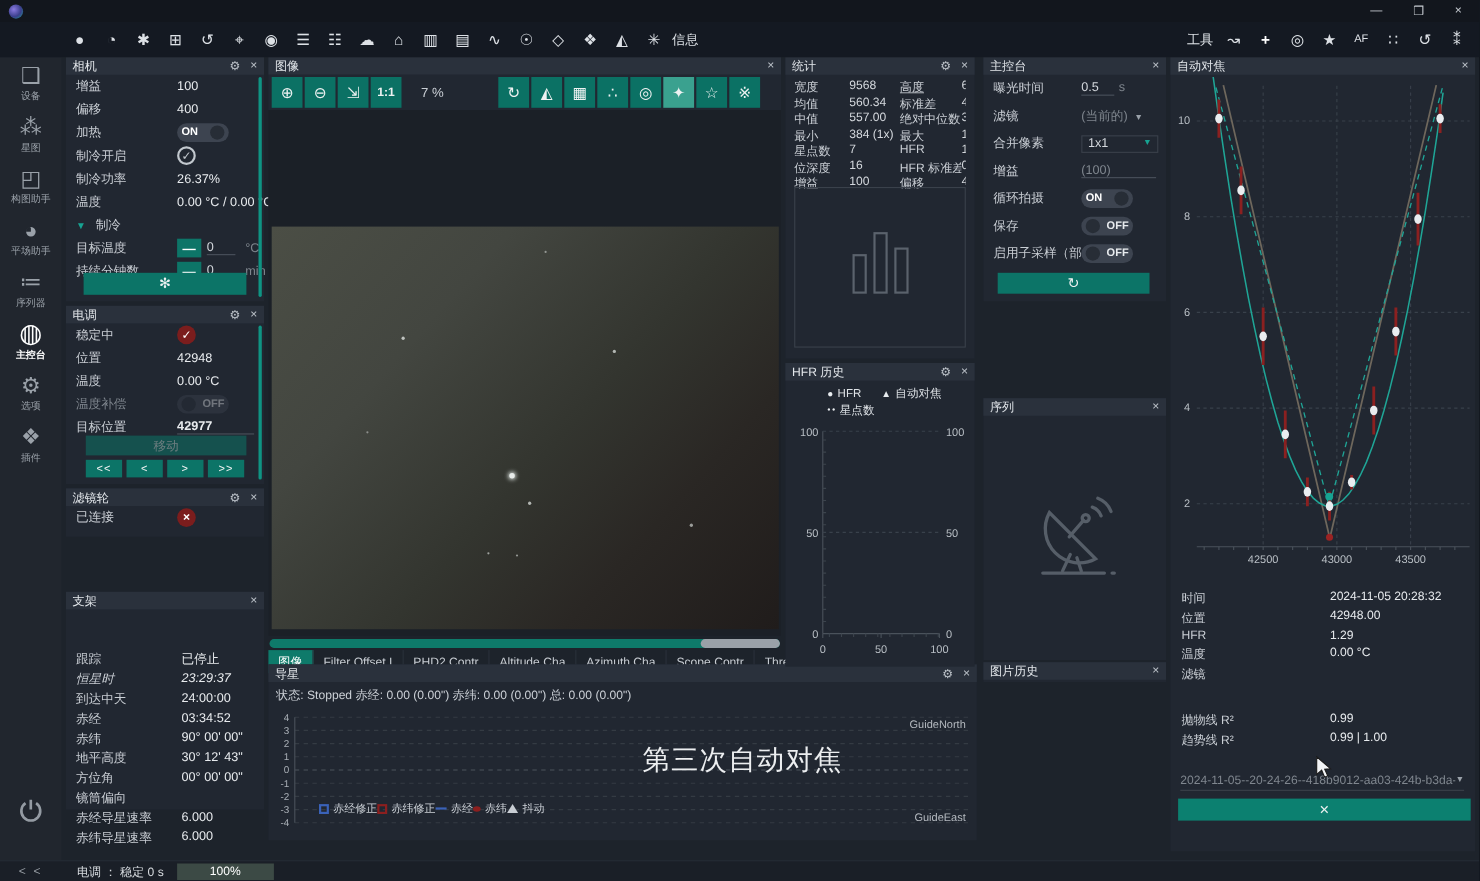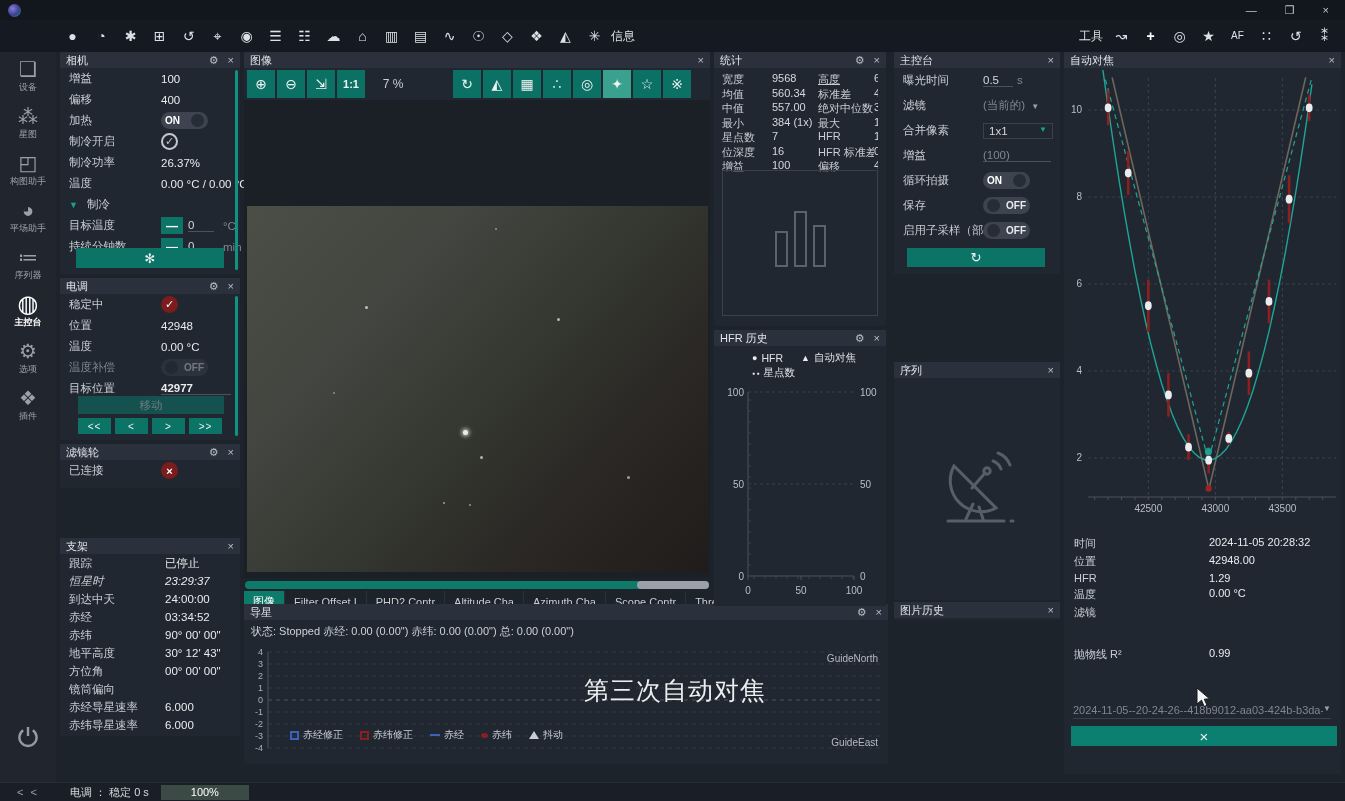--- a/index.html
+++ b/index.html
@@ -81,21 +81,21 @@
 .histobox{position:absolute;left:8px;top:118px;width:156px;height:146px;border:1px solid #3a414b;display:flex;align-items:flex-end;justify-content:center;gap:6px;padding-bottom:48px}
 .hbar{border:2px solid #5a626c;width:13px}
 
 
 .hfrlegend{padding:5px 0 0 38px;font-size:10.5px;color:#dfe3e7}
 .hfrlegend .li{display:inline-flex;align-items:center;gap:4px;margin-right:14px}
 
 
 .guide-status{position:absolute;left:7px;top:20px;font-size:11px;color:#ccd1d7;white-space:nowrap}
 .guide-overlay{position:absolute;left:281px;top:70px;width:300px;text-align:center;font-size:25px;color:#eceef0;letter-spacing:1px;z-index:5}
-.glegend{position:absolute;left:46px;top:124px;display:flex;gap:17px;font-size:10px;color:#ccd1d7;align-items:center;z-index:6}
+.glegend{position:absolute;left:46px;top:124px;display:flex;font-size:10px;color:#ccd1d7;align-items:center;z-index:6}
 .glegend .li{display:flex;align-items:center;gap:4px}
 .mk-sq{width:9px;height:9px;border:2px solid}
 .mk-dash{width:10px;height:2px}
 .mk-dot{width:7px;height:5px;border-radius:50%}
 .mk-tri{width:0;height:0;border-left:5px solid transparent;border-right:5px solid transparent;border-bottom:8px solid #c8cdd3}
 
 
 .afinfo{position:absolute;left:0;top:482px;width:100%}
 .afrow{display:grid;grid-template-columns:135px 1fr;padding:1.5px 10px;font-size:11px}
 .afdrop{position:absolute;left:9px;top:652px;width:258px;color:#7f868e;font-size:11px;border-bottom:1px solid #3a414a;padding-bottom:2px;display:flex;cursor:pointer;white-space:nowrap}
@@ -326,21 +326,21 @@
   </div>
 
   <div class="panel" style="left:60px;top:538px;width:180px;height:198px">
     <div class="phead">
         <span>支架</span>
       <span class="sp">
           <span>×</span>
         </span>
       </div>
     <div>
-        <div class="prow" style="height: 18px; grid-template-columns: 96px 1fr;">
+        <div class="prow" style="height: 18px; grid-template-columns: 96px 1fr; margin-top: 36px;">
           <span class="lbl">跟踪</span>
           <span class="val">已停止</span>
         </div>
         <div class="prow" style="height: 18px; grid-template-columns: 96px 1fr; font-style: italic;">
           <span class="lbl">恒星时</span>
           <span class="val">23:29:37</span>
         </div>
         <div class="prow" style="height: 18px; grid-template-columns: 96px 1fr;">
           <span class="lbl">到达中天</span>
           <span class="val">24:00:00</span>
@@ -768,20 +768,24 @@
           <span class="val">0.00 °C</span>
         </div>
         <div class="afrow">
           <span class="lbl">滤镜</span>
           <span class="val"></span>
         </div>
         <div class="afrow" style="margin-top: 24px;">
           <span class="lbl">抛物线 R²</span>
           <span class="val">0.99</span>
         </div>
+        <div class="afrow">
+          <span class="lbl">趋势线 R²</span>
+          <span class="val">0.99 | 1.00</span>
+        </div>
       </div>
     <div class="afdrop">
       <span style="overflow:hidden">2024-11-05--20-24-26--418b9012-aa03-424b-b3da-da2</span>
         <span class="caret">▼</span>
     </div>
     <div class="tealbtn afclose">×</div>
   </div>
 
   <div class="statusbar">
     <span class="sb-collapse">&lt; &lt;</span>

